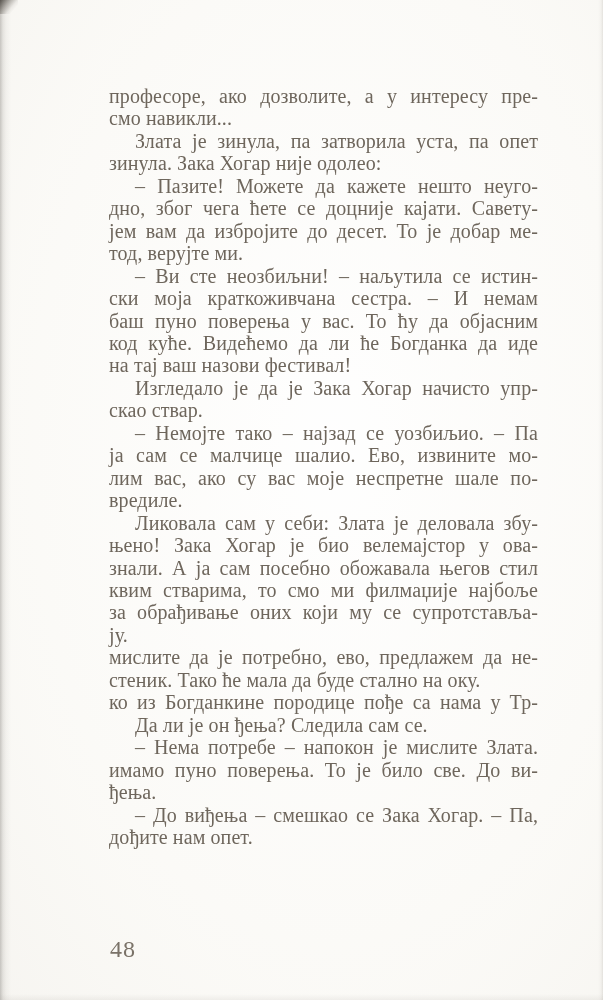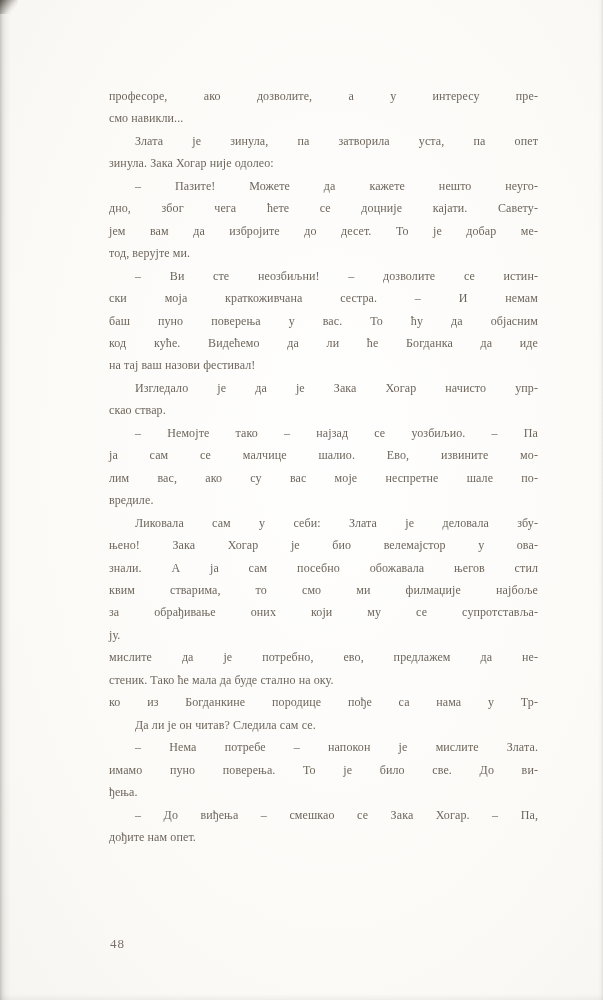--- a/index.html
+++ b/index.html
@@ -62,41 +62,41 @@
       rgba(140,135,128,0.12) 60%,
       rgba(160,155,148,0.0) 75%);
     pointer-events: none;
   }
   .text-block {
     position: absolute;
     left: 109px;
     top: 85px;
     width: 429px;
     color: #6e665c;
-    font-size: 12px;
+    font-size: 20px;
     line-height: 22.45px;
     letter-spacing: 0.1px;
   }
   .line {
     text-align: justify;
     text-align-last: justify;
     min-height: 22.45px;
   }
   .line.plast {
     text-align-last: left;
   }
   .line.indent {
     text-indent: 26px;
   }
   .page-number {
     position: absolute;
     left: 110px;
     top: 936px;
     color: #7a7268;
-    font-size: 13px;
+    font-size: 24px;
     letter-spacing: 1px;
   }
 </style>
 </head>
 <body>
 
 <div class="page">
   <div class="scan-edge-left"></div>
   <div class="scan-edge-right"></div>
   <div class="scan-edge-bottom"></div>
@@ -104,41 +104,41 @@
 
   <div class="text-block">
       <div class="line">професоре, ако дозволите, а у интересу пре-</div>
       <div class="line plast">смо навикли...</div>
       <div class="line indent">Злата је зинула, па затворила уста, па опет</div>
       <div class="line plast">зинула. Зака Хогар није одолео:</div>
       <div class="line indent">– Пазите! Можете да кажете нешто неуго-</div>
       <div class="line">дно, због чега ћете се доцније кајати. Савету-</div>
       <div class="line">јем вам да избројите до десет. То је добар ме-</div>
       <div class="line plast">тод, верујте ми.</div>
-      <div class="line indent">– Ви сте неозбиљни! – дозволите се истин-</div>
+      <div class="line indent">– Ви сте неозбиљни! – наљутила се истин-</div>
       <div class="line">ски моја краткоживчана сестра. – И немам</div>
       <div class="line">баш пуно поверења у вас. То ћу да објасним</div>
       <div class="line">код куће. Видећемо да ли ће Богданка да иде</div>
       <div class="line plast">на тај ваш назови фестивал!</div>
       <div class="line indent">Изгледало је да је Зака Хогар начисто упр-</div>
       <div class="line plast">скао ствар.</div>
       <div class="line indent">– Немојте тако – најзад се уозбиљио. – Па</div>
       <div class="line">ја сам се малчице шалио. Ево, извините мо-</div>
       <div class="line">лим вас, ако су вас моје неспретне шале по-</div>
       <div class="line plast">вредиле.</div>
       <div class="line indent">Ликовала сам у себи: Злата је деловала збу-</div>
       <div class="line">њено! Зака Хогар је био велемајстор у ова-</div>
       <div class="line">знали. А ја сам посебно обожавала његов стил</div>
       <div class="line">квим стварима, то смо ми филмаџије најбоље</div>
       <div class="line">за обрађивање оних који му се супротставља-</div>
       <div class="line plast">ју.</div>
       <div class="line">мислите да је потребно, ево, предлажем да не-</div>
       <div class="line plast">стеник. Тако ће мала да буде стално на оку.</div>
       <div class="line">ко из Богданкине породице пође са нама у Тр-</div>
-      <div class="line plast indent">Да ли је он читав? Следила сам се.</div>
+      <div class="line plast indent">Да ли је он ђења? Следила сам се.</div>
       <div class="line indent">– Нема потребе – напокон је мислите Злата.</div>
       <div class="line">имамо пуно поверења. То је било све. До ви-</div>
       <div class="line plast">ђења.</div>
       <div class="line indent">– До виђења – смешкао се Зака Хогар. – Па,</div>
       <div class="line plast">дођите нам опет.</div>
     </div>
 
   <div class="page-number">48</div>
 </div>
 

